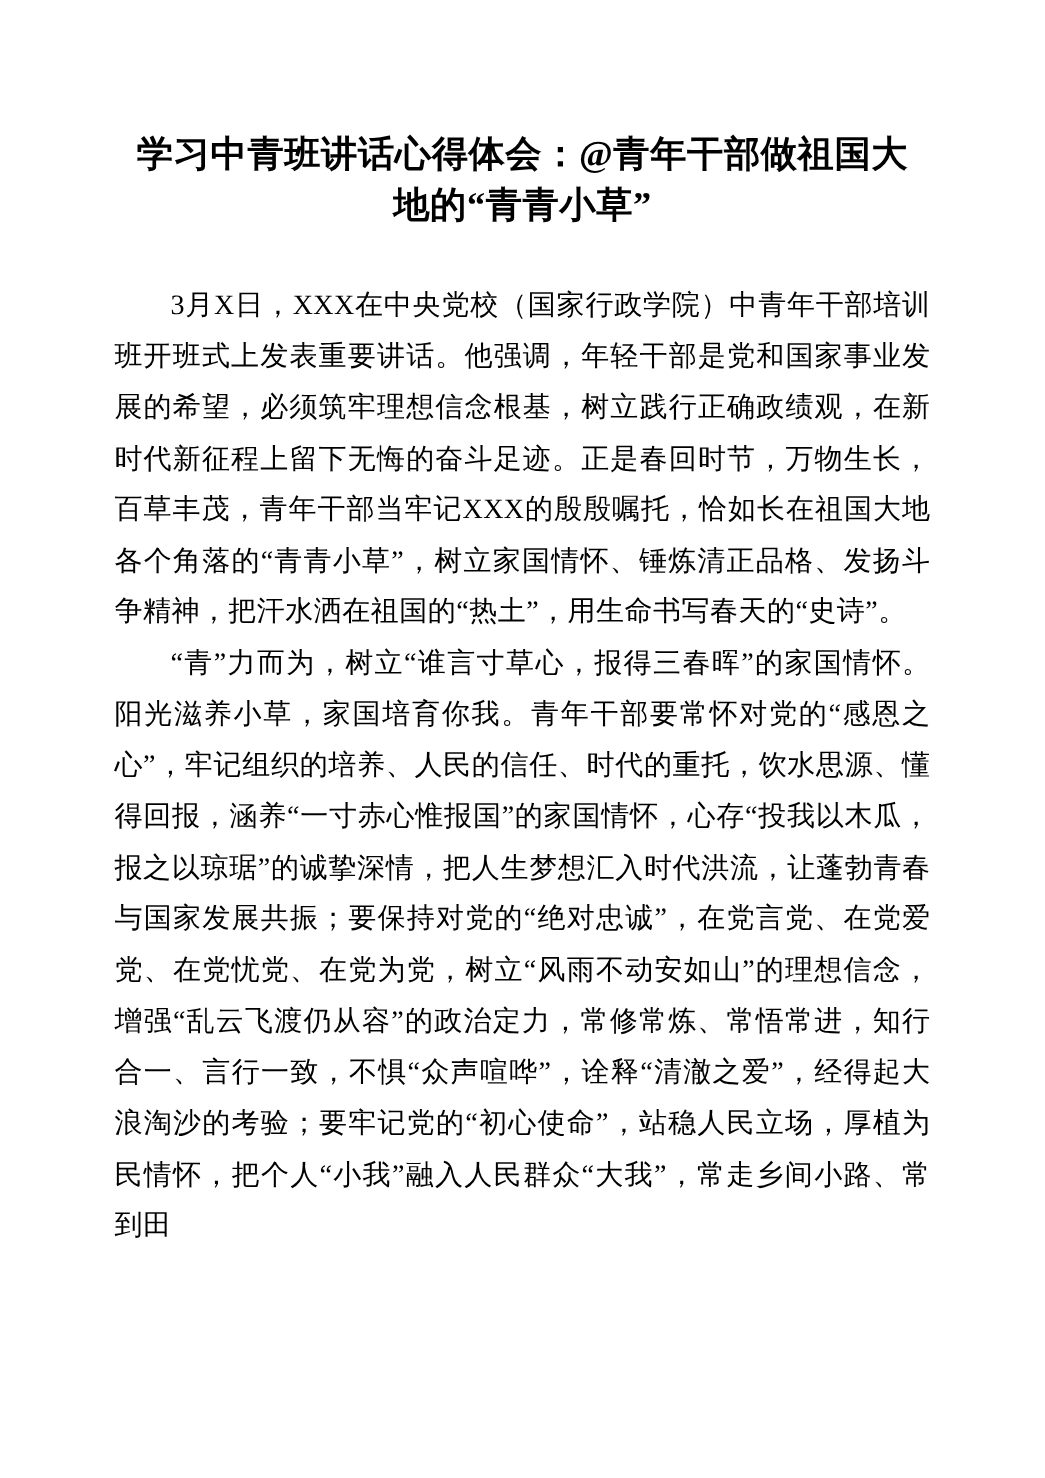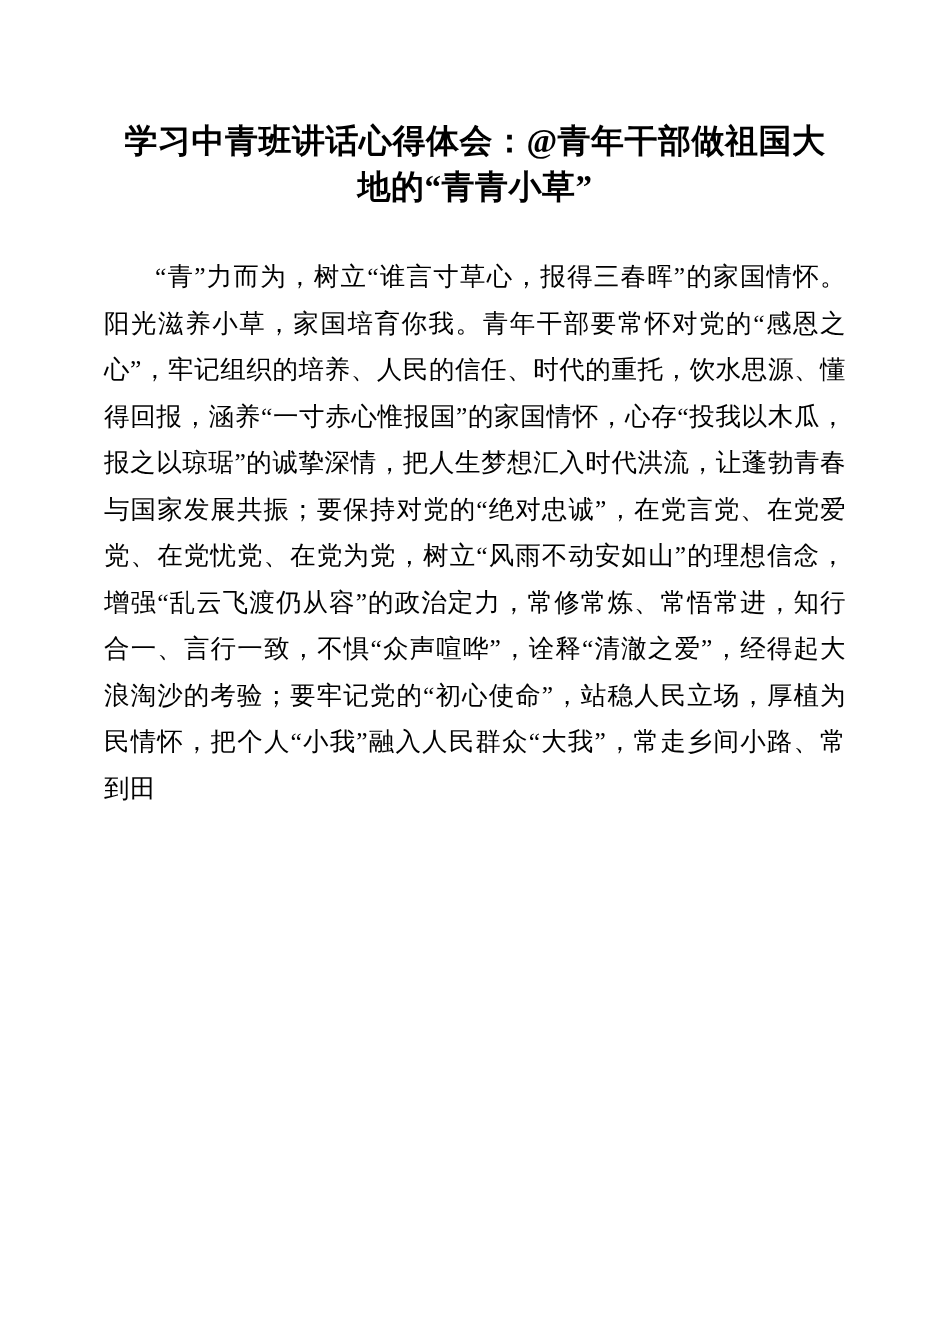--- a/index.html
+++ b/index.html
@@ -43,15 +43,16 @@
     margin: 0;
     text-indent: 2em;
   }
 </style>
 </head>
 <body>
 
 <div class="page">
   <h1 class="doc-title">学习中青班讲话心得体会：@青年干部做祖国大地的“青青小草”</h1>
   <div class="doc-body">
+    <p class="para">3月X日，XXX在中央党校（国家行政学院）中青年干部培训班开班式上发表重要讲话。他强调，年轻干部是党和国家事业发展的希望，必须筑牢理想信念根基，树立践行正确政绩观，在新时代新征程上留下无悔的奋斗足迹。正是春回时节，万物生长，百草丰茂，青年干部当牢记XXX的殷殷嘱托，恰如长在祖国大地各个角落的“青青小草”，树立家国情怀、锤炼清正品格、发扬斗争精神，把汗水洒在祖国的“热土”，用生命书写春天的“史诗”。</p>
     <p class="para">“青”力而为，树立“谁言寸草心，报得三春晖”的家国情怀。阳光滋养小草，家国培育你我。青年干部要常怀对党的“感恩之心”，牢记组织的培养、人民的信任、时代的重托，饮水思源、懂得回报，涵养“一寸赤心惟报国”的家国情怀，心存“投我以木瓜，报之以琼琚”的诚挚深情，把人生梦想汇入时代洪流，让蓬勃青春与国家发展共振；要保持对党的“绝对忠诚”，在党言党、在党爱党、在党忧党、在党为党，树立“风雨不动安如山”的理想信念，增强“乱云飞渡仍从容”的政治定力，常修常炼、常悟常进，知行合一、言行一致，不惧“众声喧哗”，诠释“清澈之爱”，经得起大浪淘沙的考验；要牢记党的“初心使命”，站稳人民立场，厚植为民情怀，把个人“小我”融入人民群众“大我”，常走乡间小路、常到田</p>
   </div>
 </div>
 
 </body></html>

